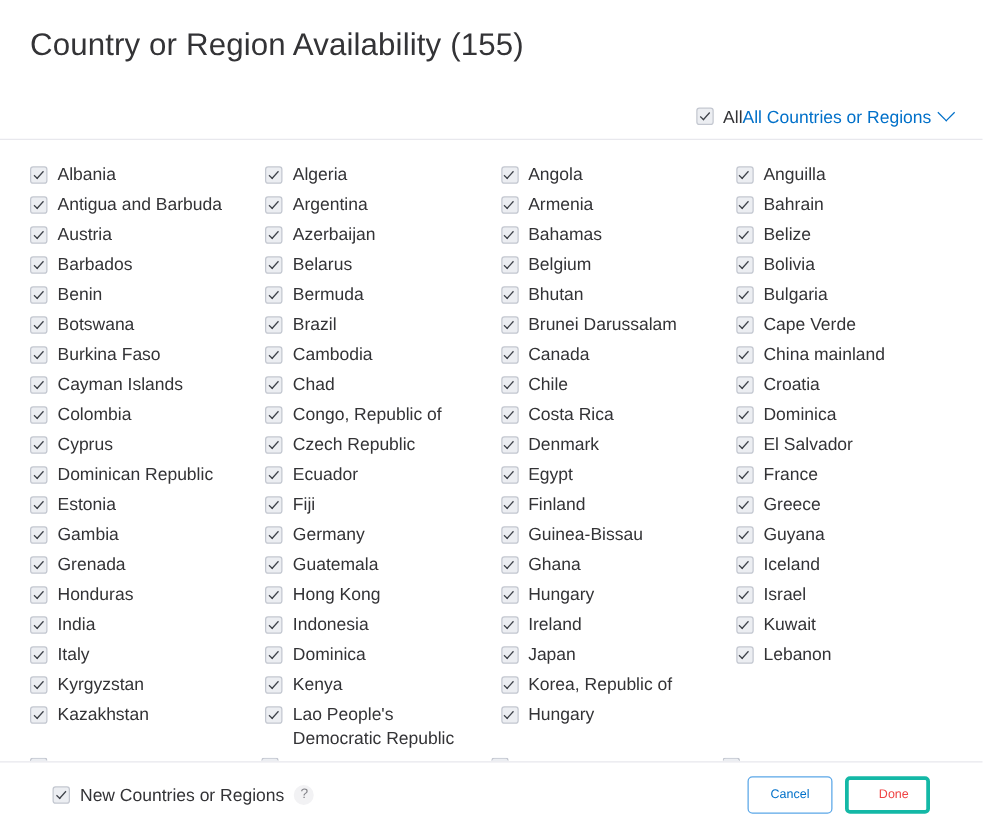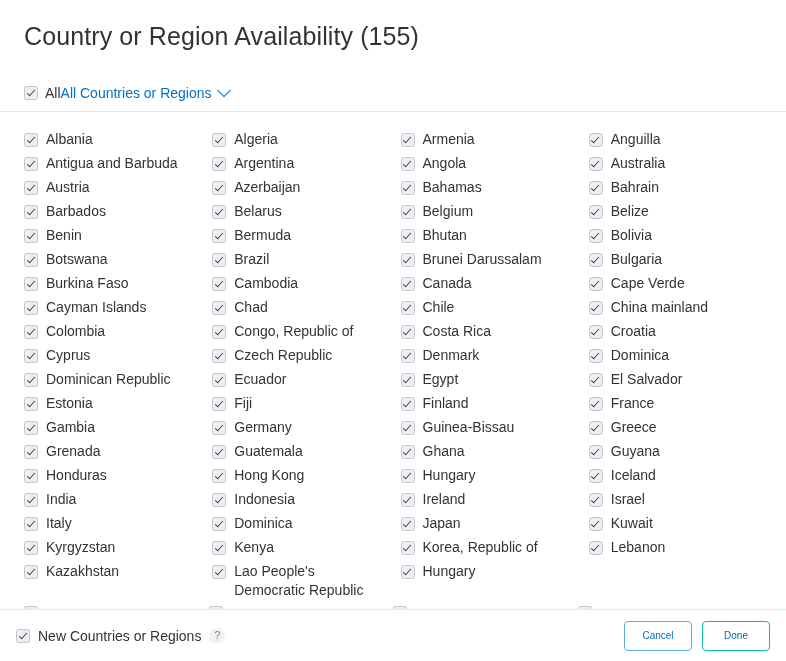--- a/index.html
+++ b/index.html
@@ -34,21 +34,21 @@
     line-height: 28px;
     font-weight: 400;
     color: #333336;
     letter-spacing: 0.1px;
   }
 
   
   .subhead {
     display: flex;
     align-items: center;
-    justify-content: flex-start;
+    justify-content: flex-end;
     padding: 0 24px;
     height: 38px;
     margin-top: 24px;
     border-bottom: 1px solid #e8e8ed;
     box-sizing: border-box;
   }
   .subhead-left {
     display: flex;
     align-items: center;
     gap: 7px;
@@ -151,21 +151,21 @@
   .peek-row .cbx::after { display: none; }
 
   
   .footer {
     flex: 0 0 auto;
     height: 52px;
     border-top: 1px solid #e8e8ed;
     display: flex;
     align-items: center;
     justify-content: space-between;
-    padding: 0 16px;
+    padding: 0 42px;
     box-sizing: border-box;
     background: #fff;
   }
   .footer-left {
     display: flex;
     align-items: center;
     gap: 8px;
   }
   .footer-label {
     font-size: 14px;
@@ -199,23 +199,24 @@
     border-radius: 4px;
     box-sizing: border-box;
     background: #fff;
     cursor: pointer;
   }
   .btn-cancel {
     border: 1px solid #5ba7e8;
     color: #0070c9;
   }
   .btn-done {
-    border: 1px solid #14b8a6;
-    color: #0369a1;
+    border: 3px solid #14b8a6;
+    color: #ef4444;
     cursor: default;
+    text-align: right;
   }
 </style>
 </head>
 <body>
 
 <div class="panel">
 
   <h1 class="panel-title">Country or Region Availability (155)</h1>
 
   <div class="subhead">
@@ -383,25 +384,25 @@
             <span class="country-name">Kenya</span>
           </div>
           <div class="country-item two-line">
             <span class="cbx"></span>
             <span class="country-name">Lao People's Democratic Republic</span>
           </div>
         </div>
         <div class="col">
           <div class="country-item">
             <span class="cbx"></span>
+            <span class="country-name">Angola</span>
+          </div>
+          <div class="country-item">
+            <span class="cbx"></span>
             <span class="country-name">Armenia</span>
-          </div>
-          <div class="country-item">
-            <span class="cbx"></span>
-            <span class="country-name">Angola</span>
           </div>
           <div class="country-item">
             <span class="cbx"></span>
             <span class="country-name">Bahamas</span>
           </div>
           <div class="country-item">
             <span class="cbx"></span>
             <span class="country-name">Belgium</span>
           </div>
           <div class="country-item">
@@ -462,24 +463,20 @@
           </div>
           <div class="country-item">
             <span class="cbx"></span>
             <span class="country-name">Hungary</span>
           </div>
         </div>
         <div class="col">
           <div class="country-item">
             <span class="cbx"></span>
             <span class="country-name">Anguilla</span>
-          </div>
-          <div class="country-item">
-            <span class="cbx"></span>
-            <span class="country-name">Australia</span>
           </div>
           <div class="country-item">
             <span class="cbx"></span>
             <span class="country-name">Bahrain</span>
           </div>
           <div class="country-item">
             <span class="cbx"></span>
             <span class="country-name">Belize</span>
           </div>
           <div class="country-item">

